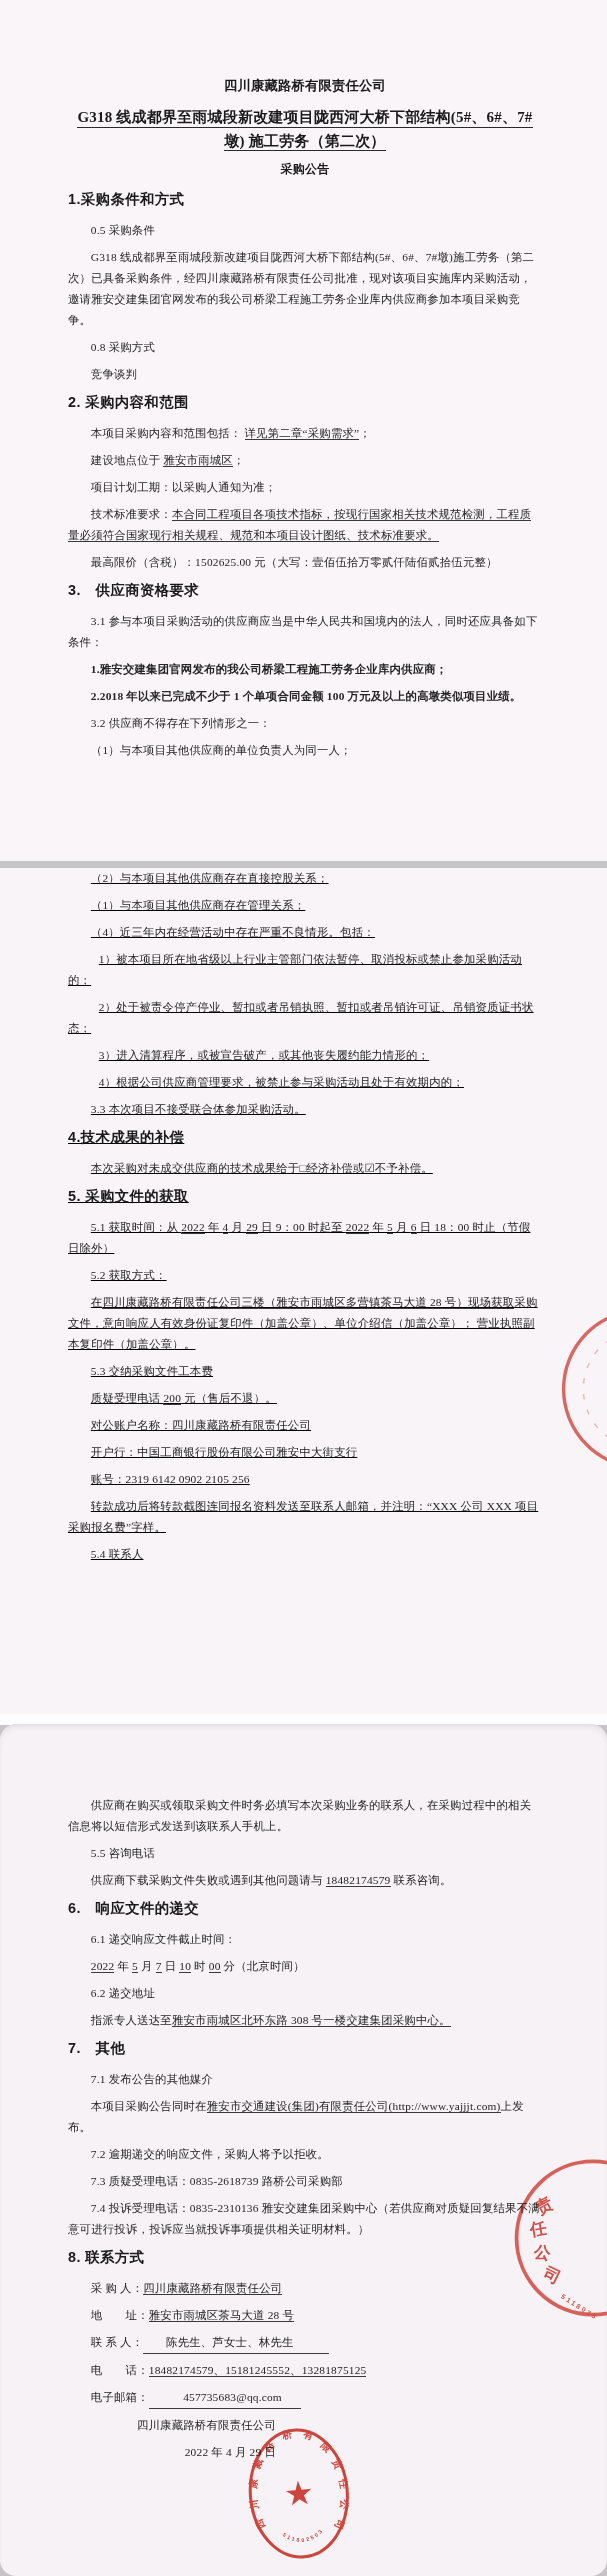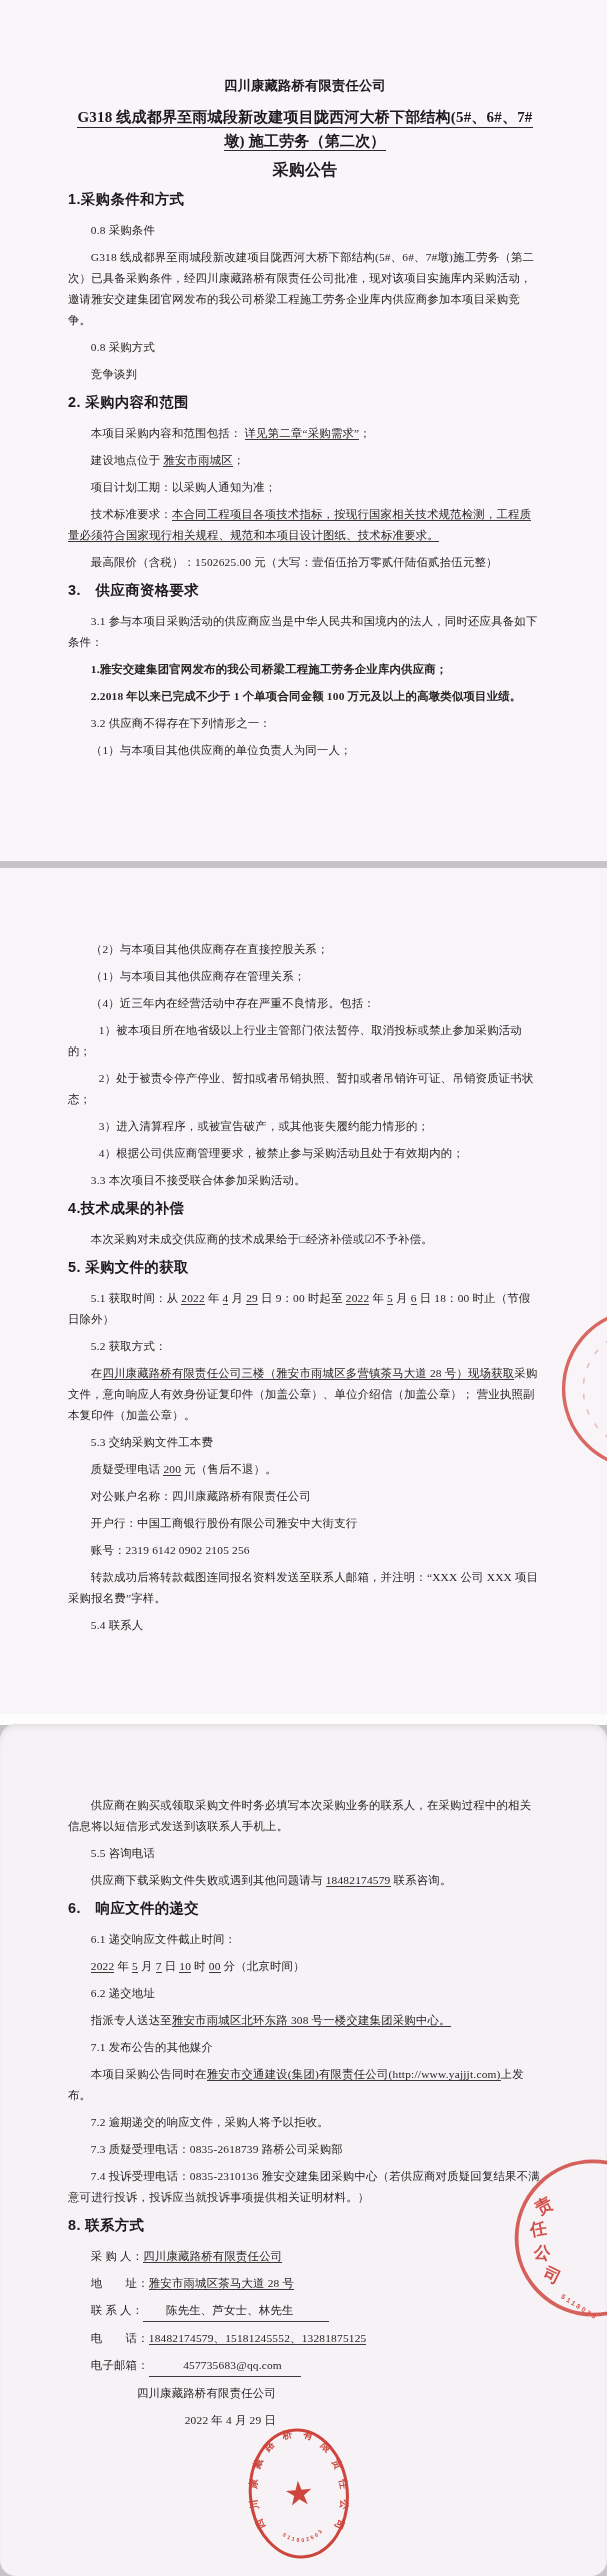--- a/index.html
+++ b/index.html
@@ -10,49 +10,49 @@
     background:#c7c4c7;
   }
   .canvas{position:relative;width:607px;height:2576px;background:#c7c4c7;overflow:hidden;}
   .page{position:absolute;left:0;width:607px;background:#f8f4f8;overflow:hidden;}
   #page1{top:0;height:861px;background:#f9f5f9;}
   #page2{top:868px;height:846px;background:#f8f4f8;}
   #gap2{position:absolute;left:0;top:1714px;width:607px;height:10.6px;background:#fdfcfd;}
   #page3{top:1724px;height:852px;background:#f6f2f6;box-shadow:inset 0 4.6px 6px -3px #d9d5d9;border-radius:16px;}
   .content{padding:0 65px 0 68px;}
   #page1 .content{padding-top:74px;}
-  #page2 .content{padding-top:71px;}
+  #page2 .content{text-decoration:underline;}
   #page3 .content{padding-top:71px;}
   .line{margin:0 0 6px;font-size:11.4px;line-height:21px;color:#262424;letter-spacing:0.2px;}
   .para{text-indent:2em;}
   .ind2{text-indent:2.7em;}
   .pb span{font-weight:bold;}
   .h{font-family:"Liberation Sans","DejaVu Sans",sans-serif;font-weight:bold;font-size:14.4px;line-height:23px;margin:6px 0 9px;text-indent:0;color:#1c1a1c;letter-spacing:0.4px;}
   .tc{text-align:center;font-weight:bold;font-size:13.3px;line-height:23px;text-indent:0;margin-bottom:9px;color:#1c1a1c;}
   .tp{text-align:center;font-weight:bold;font-size:15px;line-height:23.5px;text-indent:0;margin-bottom:6px;color:#1c1a1c;}
   .tp span{border-bottom:1.1px solid #2a2a2a;padding-bottom:1.5px;}
-  .tn{text-align:center;font-weight:bold;font-size:16px;line-height:21px;text-indent:0;margin-bottom:7.6px;color:#1c1a1c;}
+  .tn{text-align:center;font-weight:bold;font-size:12px;line-height:21px;text-indent:0;margin-bottom:7.6px;color:#1c1a1c;}
   .u{border-bottom:0.8px solid #3a3a3a;}
   .sig{text-align:right;padding-right:266px;text-indent:0;}
   .stamp{position:absolute;mix-blend-mode:multiply;opacity:.92;}
   .stamp-clip{position:absolute;overflow:hidden;mix-blend-mode:multiply;opacity:.9;}
   .seal-sans{font-family:"Liberation Sans","DejaVu Sans",sans-serif;font-weight:bold;}
 </style>
 </head>
 <body>
 
 <div class="canvas">
 
   <div class="page" id="page1">
     <div class="content">
         <p class="line tc"><span>四川康藏路桥有限责任公司</span></p>
         <p class="line tp"><span>G318 线成都界至雨城段新改建项目陇西河大桥下部结构(5#、6#、7#墩) 施工劳务（第二次）</span></p>
         <p class="line tn"><span>采购公告</span></p>
         <p class="line h"><span>1.采购条件和方式</span></p>
-        <p class="line para"><span>0.8 采购条件</span></p>
+        <p class="line para"><span>0.5 采购条件</span></p>
         <p class="line para"><span>G318 线成都界至雨城段新改建项目陇西河大桥下部结构(5#、6#、7#墩)施工劳务（第二次）已具备采购条件，经四川康藏路桥有限责任公司批准，现对该项目实施库内采购活动，邀请雅安交建集团官网发布的我公司桥梁工程施工劳务企业库内供应商参加本项目采购竞争。</span></p>
         <p class="line para"><span>0.8 采购方式</span></p>
         <p class="line para"><span>竞争谈判</span></p>
         <p class="line h"><span>2. 采购内容和范围</span></p>
         <p class="line para"><span>本项目采购内容和范围包括： </span><span class="u">详见第二章“采购需求”</span><span>；</span></p>
         <p class="line para"><span>建设地点位于 </span><span class="u">雅安市雨城区</span><span>；</span></p>
         <p class="line para"><span>项目计划工期：以采购人通知为准；</span></p>
         <p class="line para"><span>技术标准要求：</span><span class="u">本合同工程项目各项技术指标，按现行国家相关技术规范检测，工程质量必须符合国家现行相关规程、规范和本项目设计图纸、技术标准要求。</span></p>
         <p class="line para"><span>最高限价（含税）：1502625.00 元（大写：壹佰伍拾万零贰仟陆佰贰拾伍元整）</span></p>
         <p class="line h"><span>3.　供应商资格要求</span></p>
@@ -95,20 +95,21 @@
   <div class="page" id="page3">
     <div class="content">
         <p class="line para"><span>供应商在购买或领取采购文件时务必填写本次采购业务的联系人，在采购过程中的相关信息将以短信形式发送到该联系人手机上。</span></p>
         <p class="line para"><span>5.5 咨询电话</span></p>
         <p class="line para"><span>供应商下载采购文件失败或遇到其他问题请与 </span><span class="u">18482174579</span><span> 联系咨询。</span></p>
         <p class="line h"><span>6.　响应文件的递交</span></p>
         <p class="line para"><span>6.1 递交响应文件截止时间：</span></p>
         <p class="line para"><span class="u">2022</span><span> 年 </span><span class="u">5</span><span> 月 </span><span class="u">7</span><span> 日 </span><span class="u">10</span><span> 时 </span><span class="u">00</span><span> 分（北京时间）</span></p>
         <p class="line para"><span>6.2 递交地址</span></p>
         <p class="line para"><span>指派专人送达至</span><span class="u">雅安市雨城区北环东路 308 号一楼交建集团采购中心。</span></p>
+        <p class="line h"><span>7.　其他</span></p>
         <p class="line para"><span>7.1 发布公告的其他媒介</span></p>
         <p class="line para"><span>本项目采购公告同时在</span><span class="u">雅安市交通建设(集团)有限责任公司(http://www.yajjjt.com)</span><span>上发布。</span></p>
         <p class="line para"><span>7.2 逾期递交的响应文件，采购人将予以拒收。</span></p>
         <p class="line para"><span>7.3 质疑受理电话：0835-2618739 路桥公司采购部</span></p>
         <p class="line para"><span>7.4 投诉受理电话：0835-2310136 雅安交建集团采购中心（若供应商对质疑回复结果不满意可进行投诉，投诉应当就投诉事项提供相关证明材料。）</span></p>
         <p class="line h"><span>8. 联系方式</span></p>
         <p class="line para"><span>采 购 人：</span><span class="u">四川康藏路桥有限责任公司</span></p>
         <p class="line para"><span>地　　址：</span><span class="u">雅安市雨城区茶马大道 28 号</span></p>
         <p class="line para"><span>联 系 人：</span><span class="u" style="min-width: 186px; display: inline-block;">陈先生、芦女士、林先生</span></p>
         <p class="line para"><span>电　　话：</span><span class="u">18482174579、15181245552、13281875125</span></p>

